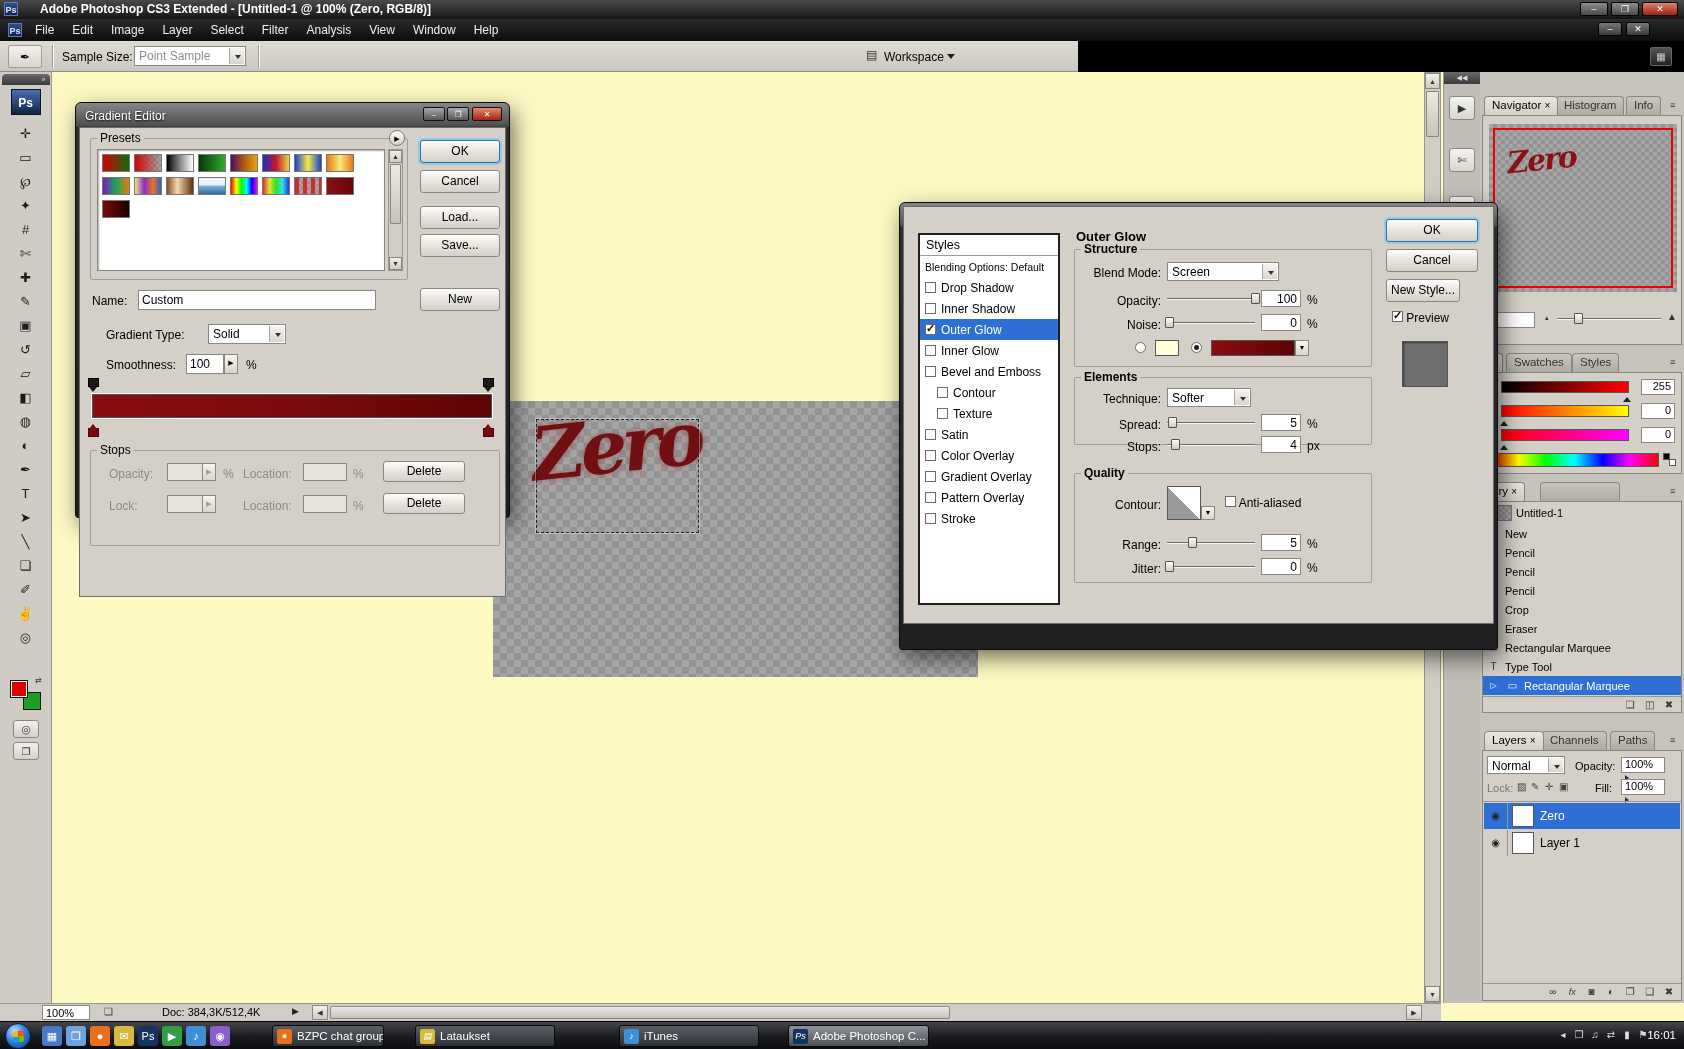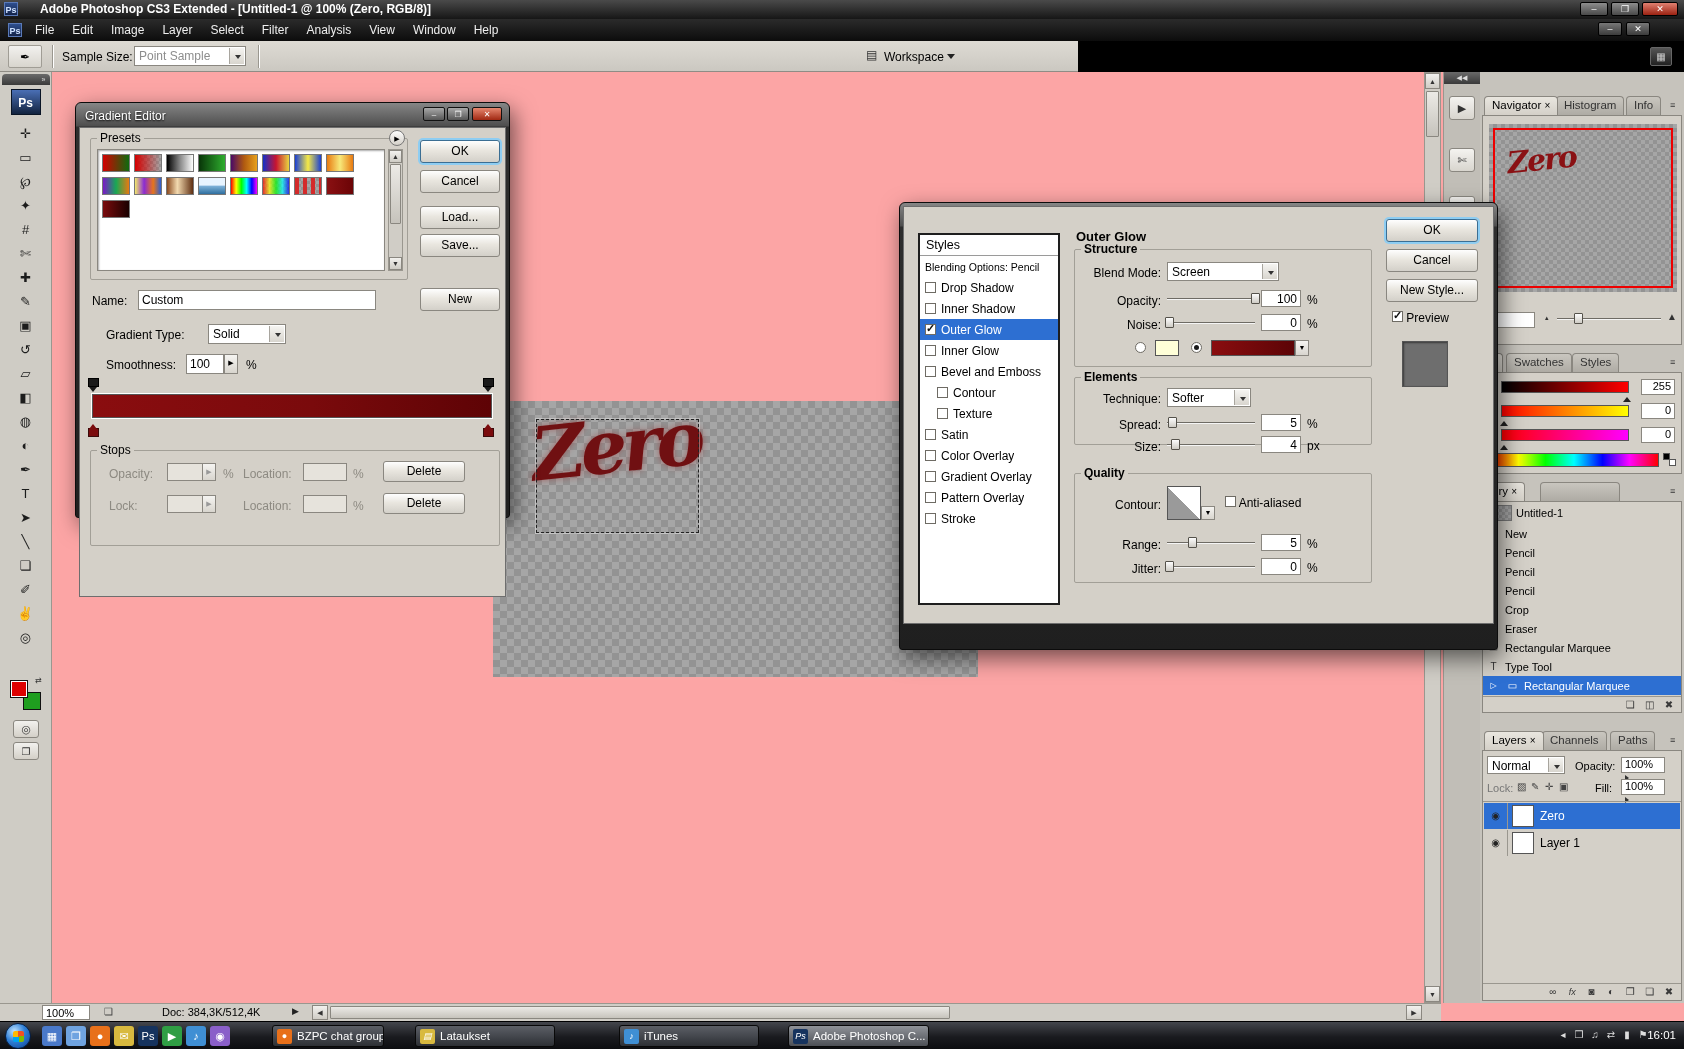--- a/index.html
+++ b/index.html
@@ -1,17 +1,17 @@
 <!DOCTYPE html>
 <html><head>
 <meta charset="utf-8">
 <style>
 *{margin:0;padding:0;box-sizing:border-box}
 html,body{width:1684px;height:1049px;overflow:hidden;background:#000;font-family:"Liberation Sans",sans-serif;font-size:12px;color:#000}
-#screen{position:relative;width:1684px;height:1049px;overflow:hidden;background:#fca5a5}
+#screen{position:relative;width:1684px;height:1049px;overflow:hidden;background:#fef9c3}
 .a{position:absolute}
 .nw{white-space:nowrap;overflow:hidden}
 
 
 #titlebar{left:0;top:0;width:1684px;height:19px;background:linear-gradient(#4a4a4a,#161616);color:#fff;z-index:40}
 #menubar{left:0;top:19px;width:1684px;height:22px;background:linear-gradient(#2b2b2b,#0c0c0c);color:#fff;z-index:40;display:flex;align-items:center}
 .menu-item{padding:0 9px;line-height:22px;font-size:12px;color:#eee;cursor:default}
 .appico{display:inline-block;width:14px;height:14px;background:linear-gradient(#2e4f8f,#14244a);color:#cfe2ff;font-size:9px;font-weight:bold;text-align:center;line-height:14px;border:1px solid #5a7ab8}
 .winbtn{position:absolute;top:2px;width:28px;height:14px;border:1px solid #000;border-radius:2px;background:linear-gradient(#8d8d8d,#4a4a4a);color:#fff;font-size:9px;text-align:center;line-height:13px}
 .winbtn.close{background:linear-gradient(#e08070,#9c2212)}
@@ -463,21 +463,21 @@
     </div>
   </div>
 
   <div class="vwin" style="left:899px;top:202px;width:599px;height:448px">
     <span class="dwbtn close" style="right:7px">✕</span>
     <div class="vbody" style="height:418px">
 
       <div class="ls-list a" style="left:14px;top:26px;width:142px;height:372px">
         <div class="ls-head">Styles</div>
         <div class="ls-row small">
-            <span class="nw">Blending Options: Pencil</span>
+            <span class="nw">Blending Options: Default</span>
           </div>
         <div class="ls-row plain">
             <span class="cb unchecked"></span>
             <span class="nw">Drop Shadow</span>
           </div>
         <div class="ls-row plain">
             <span class="cb unchecked"></span>
             <span class="nw">Inner Shadow</span>
           </div>
         <div class="ls-row selected">
@@ -553,21 +553,21 @@
         <span class="lg b">Elements</span>
         <span class="rlab" style="left:4px;top:14px">Technique:</span>
         <span class="combo" style="left:92px;top:10px;width:84px;height:19px"><span>Softer</span><i class="car"></i></span>
         <span class="rlab" style="left:4px;top:40px">Spread:</span>
         <span class="sl" style="left:92px;top:38px;width:88px">
             <i class="tr"></i>
             <i class="th" style="left:6%"></i>
           </span>
         <input class="fld" style="left: 186px; top: 36px; width: 40px; height: 17px; text-align: right;" value="5">
         <span class="a" style="left:232px;top:39px">%</span>
-        <span class="rlab" style="left:4px;top:62px">Size:</span>
+        <span class="rlab" style="left:4px;top:62px">Stops:</span>
         <span class="sl" style="left:92px;top:60px;width:88px">
             <i class="tr"></i>
             <i class="th" style="left:9%"></i>
           </span>
         <input class="fld" style="left: 186px; top: 58px; width: 40px; height: 17px; text-align: right;" value="4">
         <span class="a" style="left:232px;top:61px">px</span>
       </div>
 
       <div class="fset" style="left:170px;top:266px;width:298px;height:110px">
         <span class="lg b">Quality</span>
@@ -586,21 +586,21 @@
         <span class="sl" style="left:92px;top:86px;width:88px">
             <i class="tr"></i>
             <i class="th" style="left:2%"></i>
           </span>
         <input class="fld" style="left: 186px; top: 84px; width: 40px; height: 17px; text-align: right;" value="0">
         <span class="a" style="left:232px;top:87px">%</span>
       </div>
 
       <span class="btn def" style="left:482px;top:12px;width:92px;height:23px;line-height:21px">OK</span>
       <span class="btn" style="left:482px;top:42px;width:92px;height:23px;line-height:21px">Cancel</span>
-      <span class="btn" style="left:482px;top:72px;width:92px;height:23px;line-height:21px">New Style...</span>
+      <span class="btn" style="left:482px;top:72px;width:74px;height:23px;line-height:21px">New Style...</span>
       <span class="a" style="left:488px;top:104px"><span class="cb checked"></span> <span>Preview</span></span>
       <span class="a" style="left:498px;top:134px;width:46px;height:46px;background:#6e6e6e;border:1px solid #555;box-shadow:inset 1px 1px 2px #3a3a3a"></span>
     </div>
   </div>
 
   <div id="taskbar">
     <span class="orb">
         <i class="orbflag"></i>
       </span>
     <span class="qlico" style="left: 42px; background: rgb(74, 121, 201);"><span>▦</span></span>

